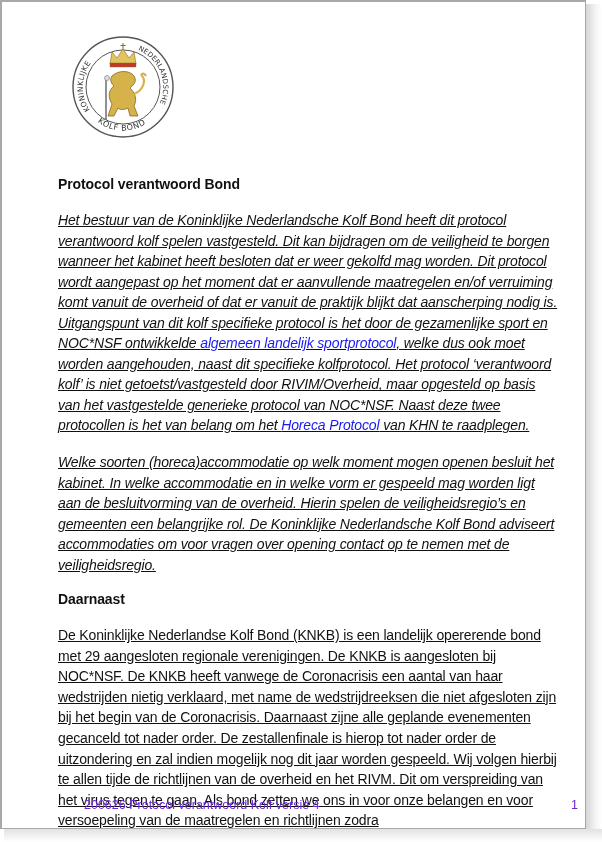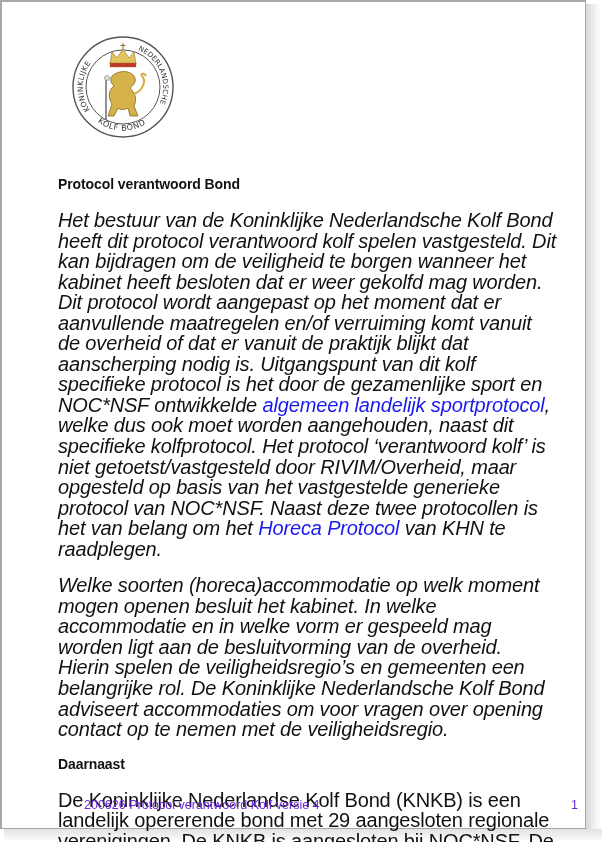--- a/index.html
+++ b/index.html
@@ -13,21 +13,21 @@
     background: linear-gradient(to bottom, #e2e2e2, #ffffff);
   }
   .page {
     position: absolute; left: 0; top: 0; width: 583px; height: 826px;
     background: #ffffff; border: 1px solid #a8a8a8; border-left-width: 2px; border-top-width: 2px;
     box-sizing: content-box;
   }
   .logo { position: absolute; left: 66px; top: 30px; width: 110px; height: 110px; }
   .content { position: absolute; left: 56px; top: 172px; width: 500px; color: #111; }
   .heading { font-weight: bold; font-size: 14px; line-height: 20px; margin: 0 0 12px 0; letter-spacing: -0.1px; }
-  .para { font-size: 20px; line-height: 20.55px; margin: 16px 0 14px 0; letter-spacing: -0.15px; }
+  .para { font-size: 14px; line-height: 20.55px; margin: 16px 0 14px 0; letter-spacing: -0.15px; text-decoration: underline; }
   .para.italic { font-style: italic; }
   .link { color: #1a1aee; text-decoration: none; }
   .footer { position: absolute; left: 58px; top: 796px; width: 494px; font-size: 12.5px; color: #6d28d9; margin-left: 24px; }
   .footer .page-num { position: absolute; right: 0; top: 0; }
 </style>
 </head>
 <body>
 
 <div class="page-shadow"></div>
 <div class="page-shadow-bottom"></div>

